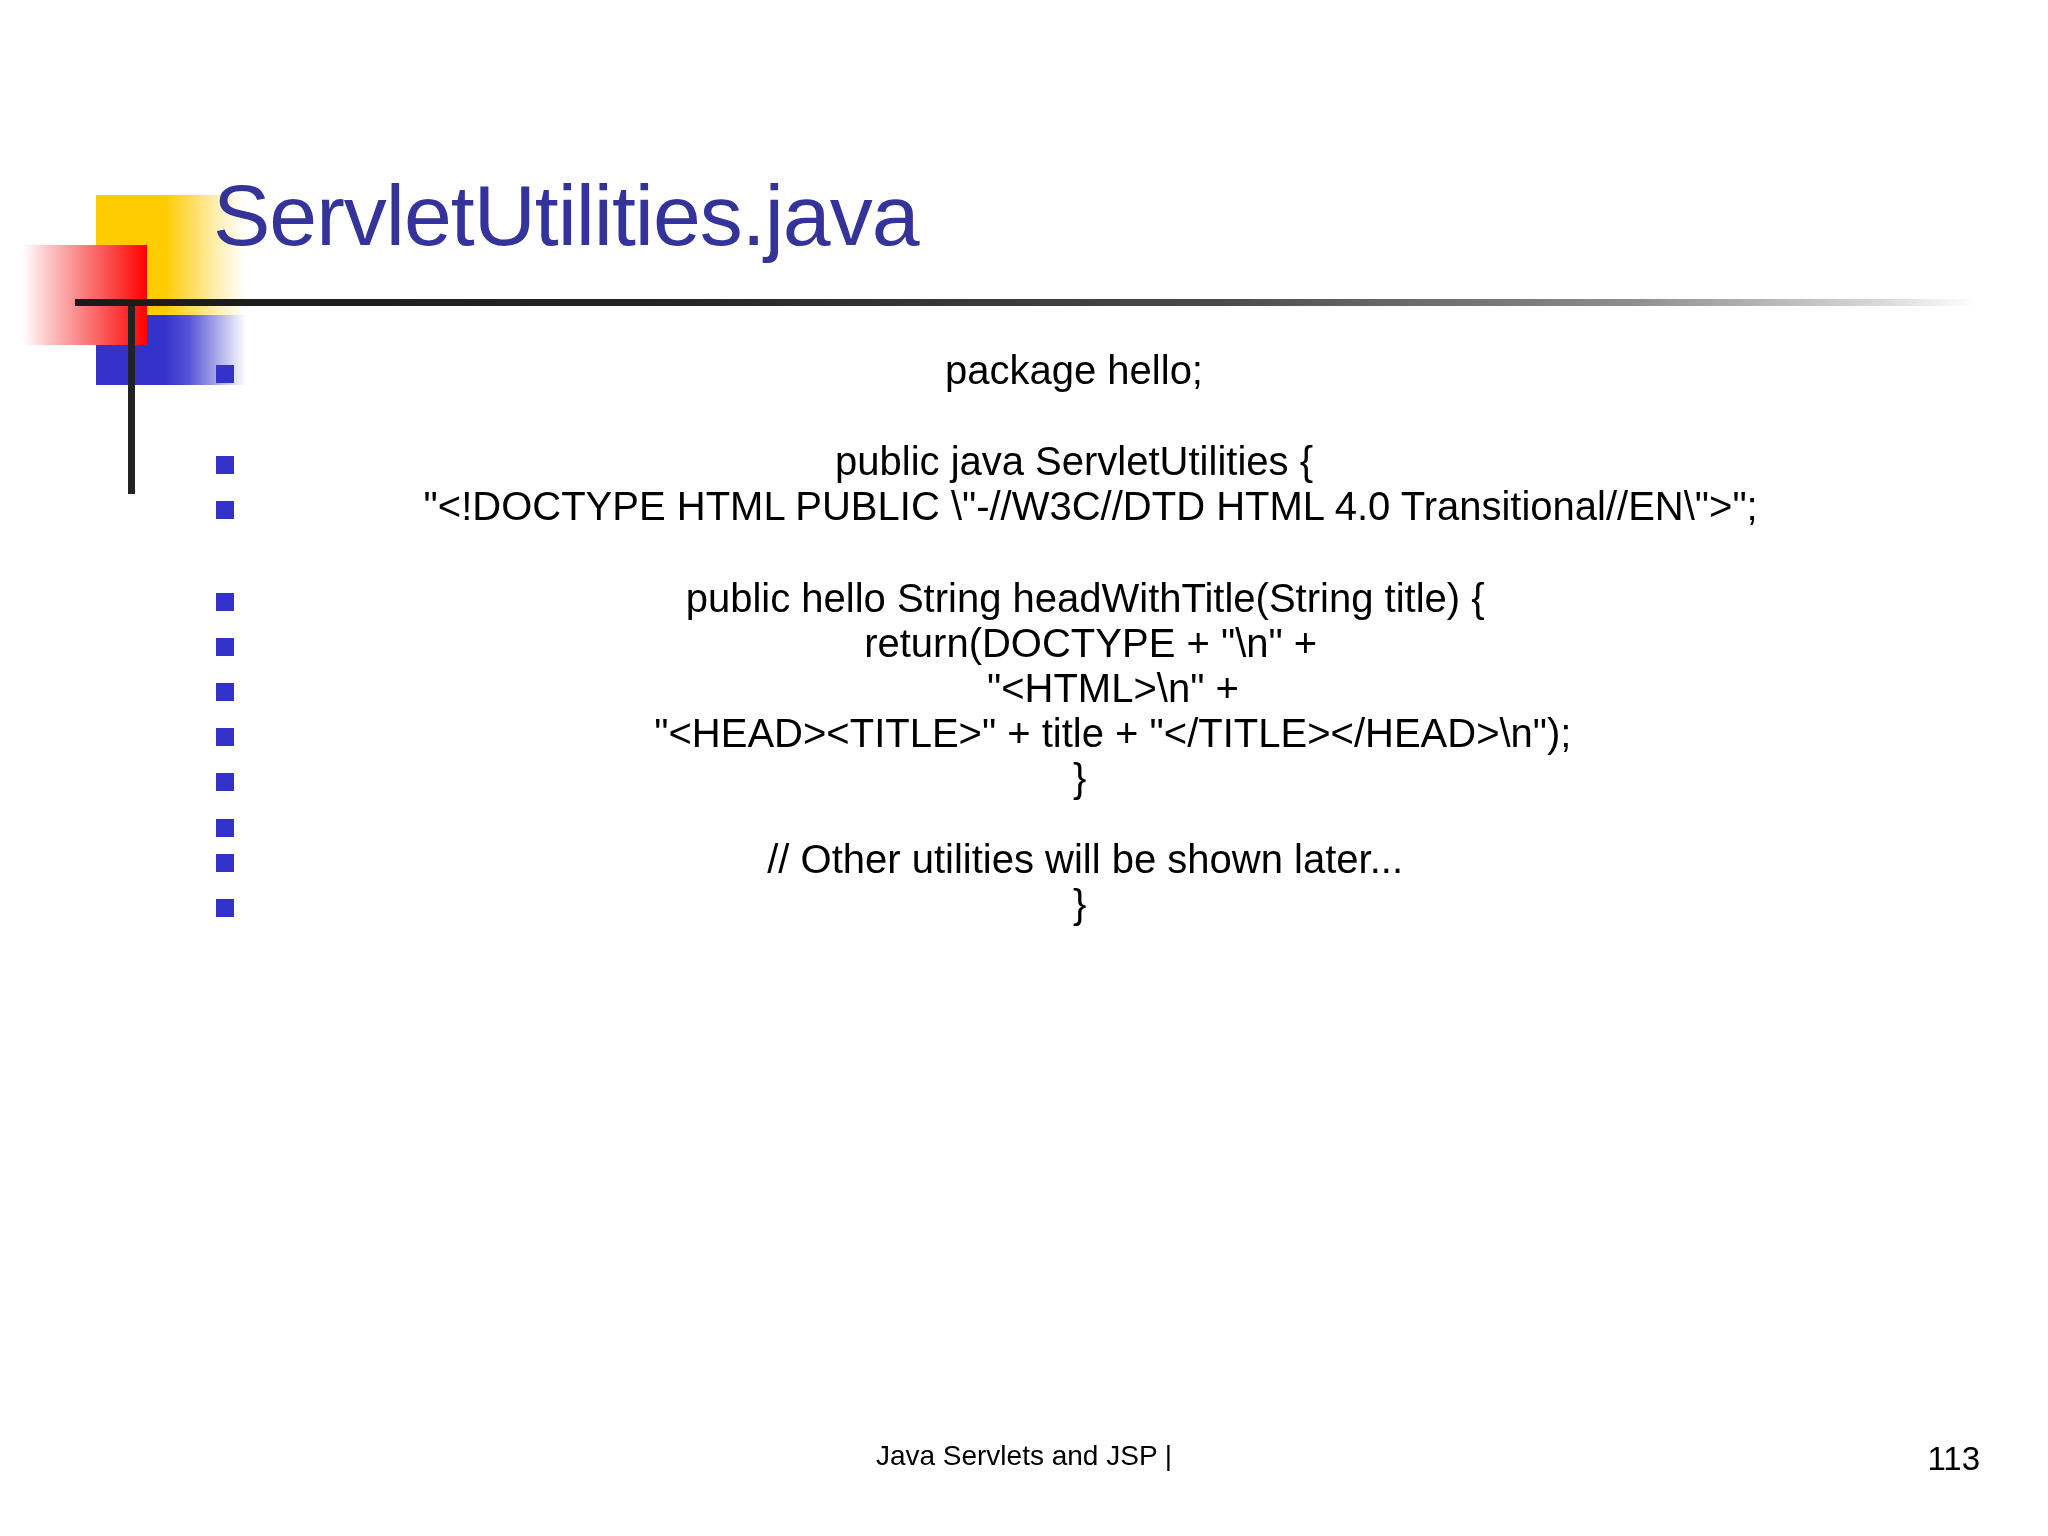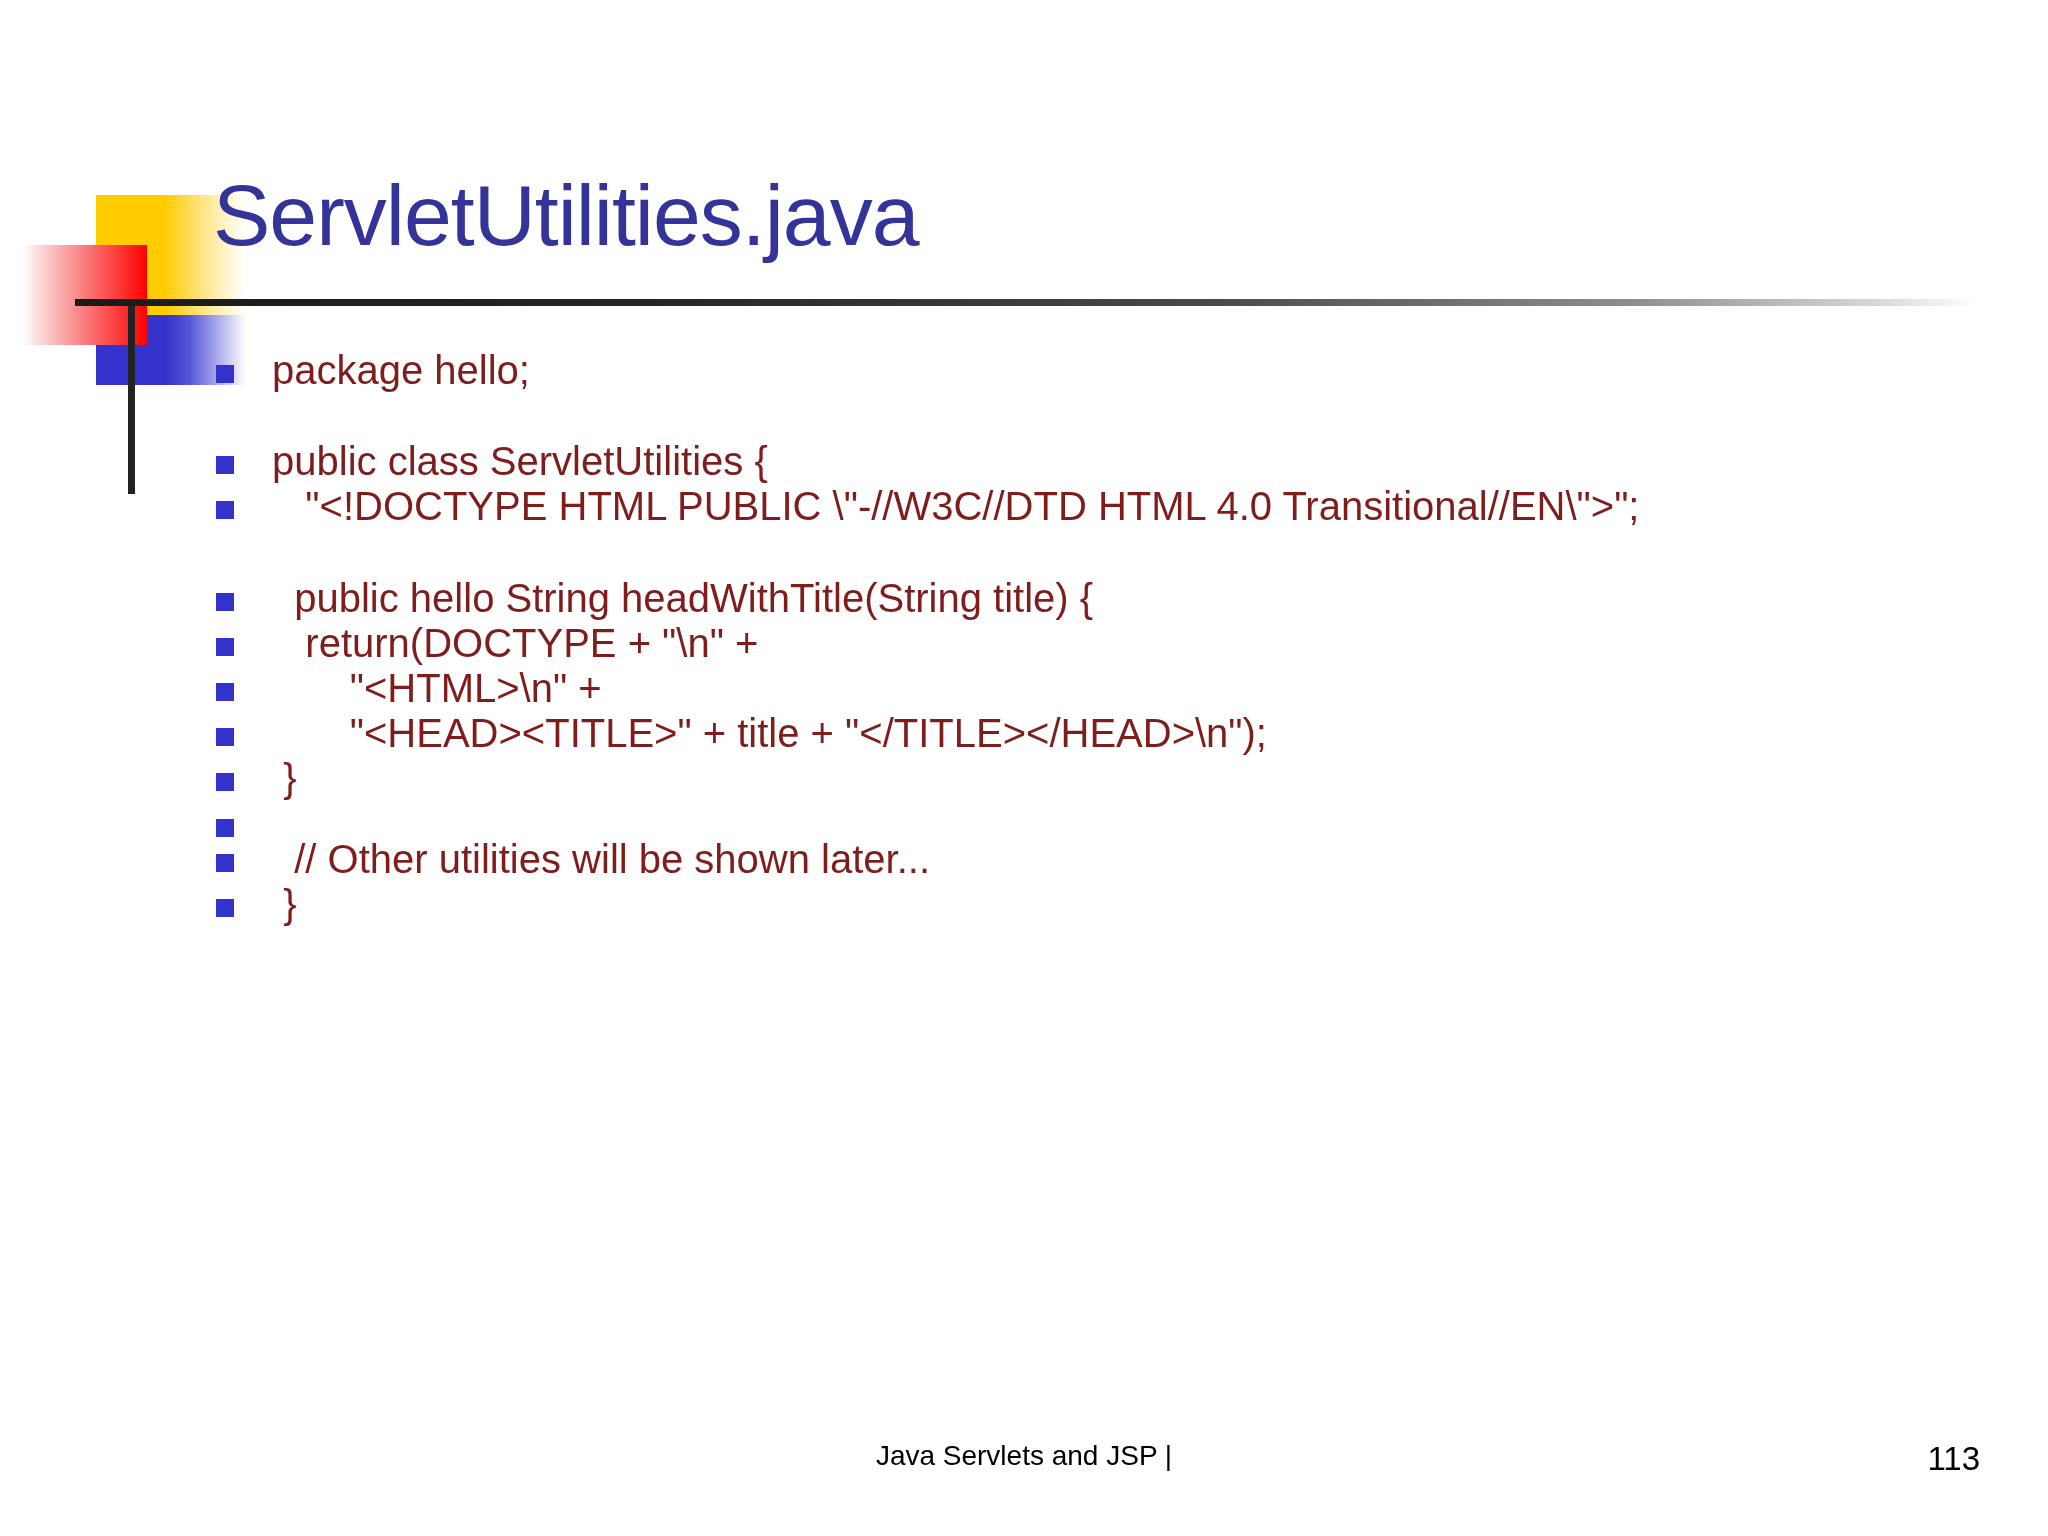--- a/index.html
+++ b/index.html
@@ -106,23 +106,24 @@
     width: 18px;
     height: 18px;
     background: #3333CC;
     margin-top: 17px;
     margin-right: 38px;
   }
   .btext {
     flex: 1 1 auto;
     font-size: 40px;
     line-height: 1.13;
-    color: #7f1d1d;
+    color: #000000;
     white-space: pre-wrap;
     word-break: normal;
+    text-align: center;
   }
   .gap {
     height: 46px;
   }
 
   
   #footer {
     position: absolute;
     left: 0;
     top: 1440px;
@@ -165,21 +166,21 @@
 
     <div class="line">
       <span class="bullet"></span>
       <span class="btext">package hello;</span>
     </div>
 
     <div class="gap"></div>
 
     <div class="line">
       <span class="bullet"></span>
-      <span class="btext">public class ServletUtilities {</span>
+      <span class="btext">public java ServletUtilities {</span>
     </div>
 
 
     <div class="line">
       <span class="bullet"></span>
       <span class="btext">   "&lt;!DOCTYPE HTML PUBLIC \"-//W3C//DTD HTML 4.0 Transitional//EN\"&gt;";</span>
     </div>
 
     <div class="gap"></div>
 

